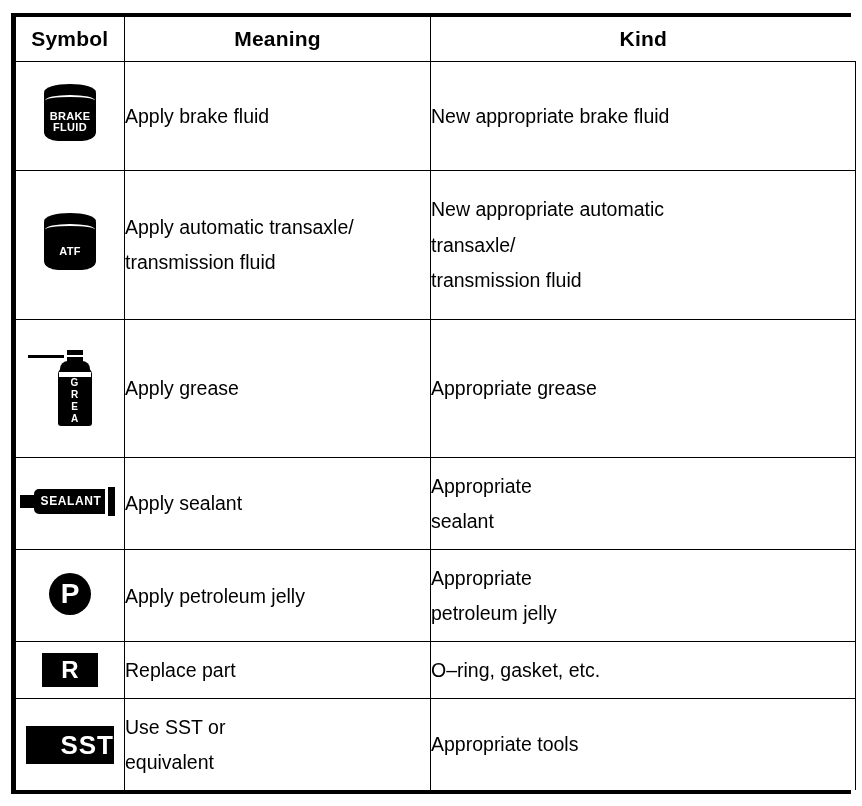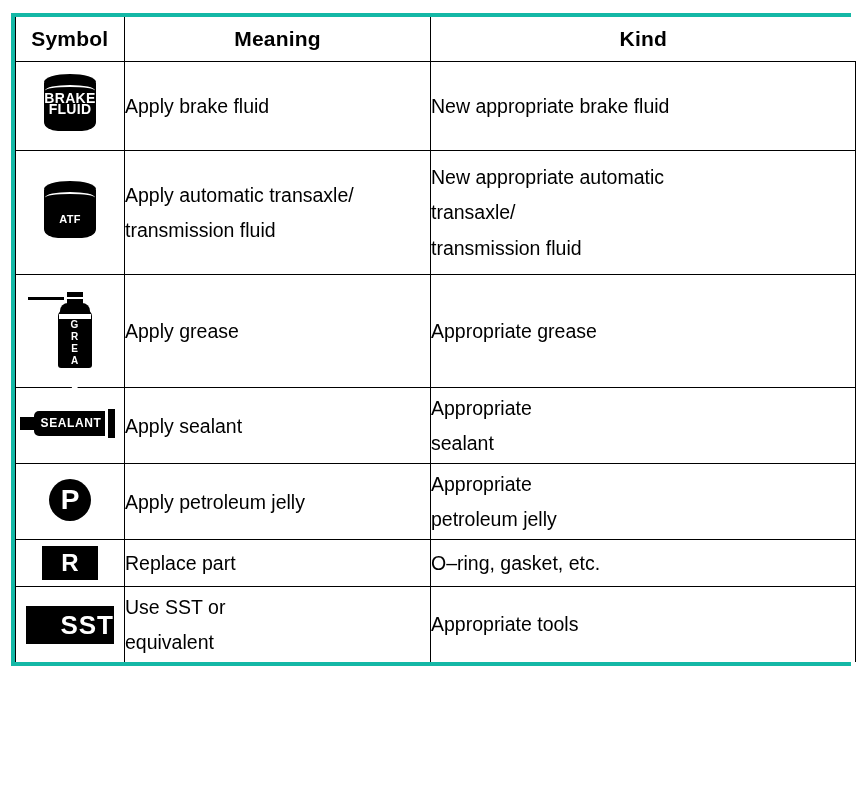--- a/index.html
+++ b/index.html
@@ -21,23 +21,23 @@
     height: 806px;
     background: #ffffff;
   }
 
   
   .symbol-table {
     position: absolute;
     left: 11px;
     top: 13px;
     width: 840px;
-    height: 653px;
+    height: 781px;
     box-sizing: border-box;
-    border: 4px solid #14b8a6;
+    border: 4px solid #000000;
     background: #000000;
   }
   table.grid {
     width: 100%;
     height: 100%;
     border-collapse: collapse;
     table-layout: fixed;
   }
   table.grid td, table.grid th {
     border: 1px solid #000000;
@@ -137,23 +137,23 @@
     width: 52px; height: 16px; background: #000;
     border-radius: 50%;
   }
   .ic-can .rim {
     position: absolute; left: 5px; top: 12px;
     width: 50px; height: 9px;
     border-radius: 50%;
     border-top: 2px solid #fff;
   }
   .ic-can .ctext {
-    position: absolute; left: 0; top: 20px;
+    position: absolute; left: 0; top: 28px;
     width: 60px; text-align: center;
-    color: #fff; font-size: 14px; font-weight: bold;
+    color: #fff; font-size: 11px; font-weight: bold;
     line-height: 11px; letter-spacing: 0.3px;
   }
   .ic-can.atf .ctext { top: 34px; font-size: 11px; }
 
   
   .ic-grease { width: 84px; height: 80px; }
   .ic-grease .gbody {
     position: absolute; left: 30px; top: 21px;
     width: 34px; height: 58px; background: #000;
     border-radius: 6px 6px 3px 3px;

